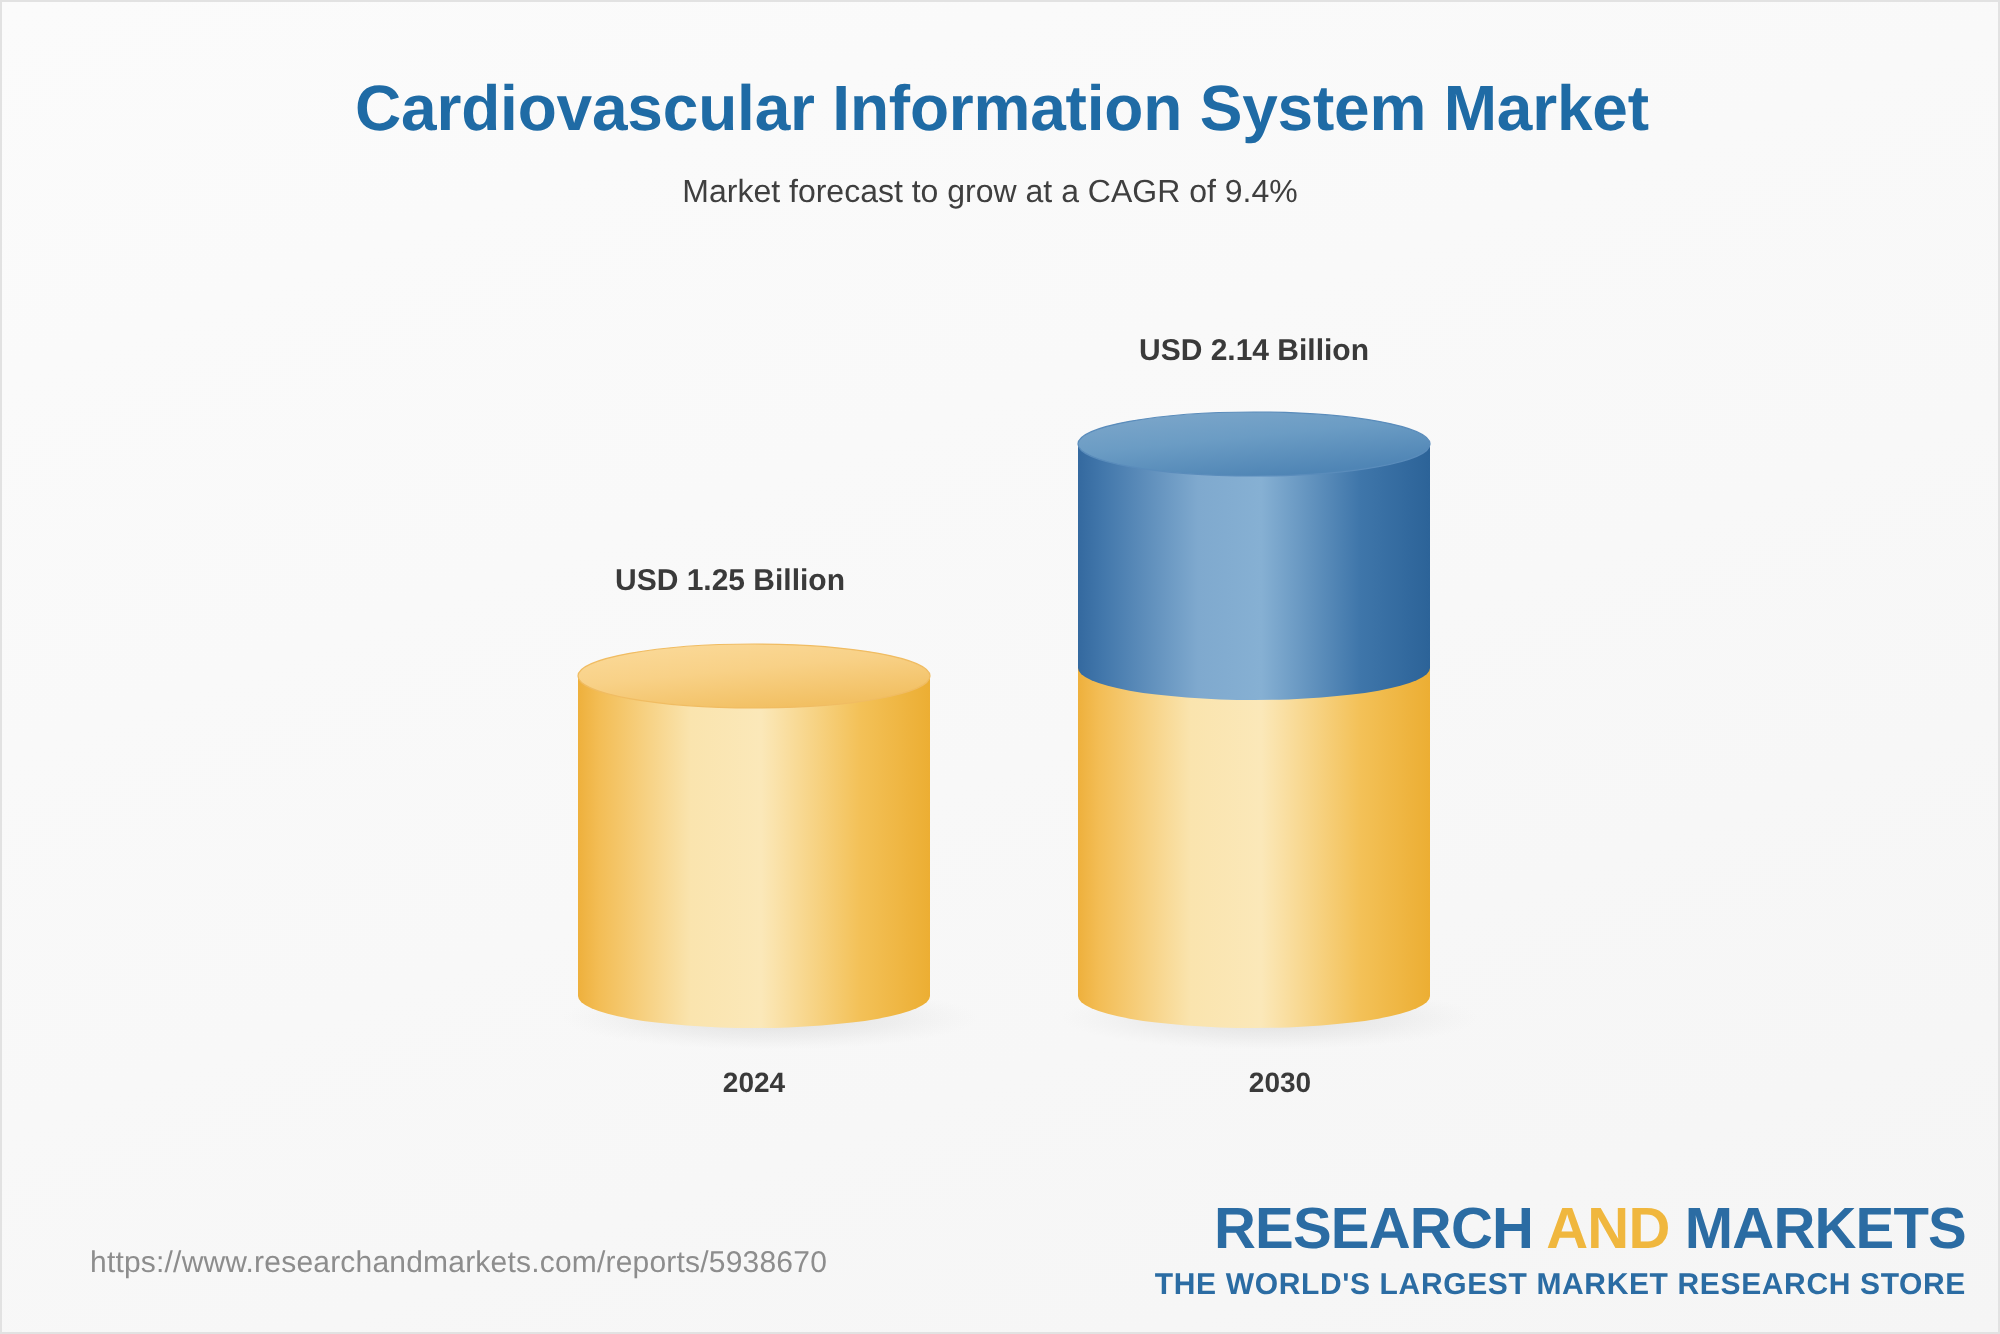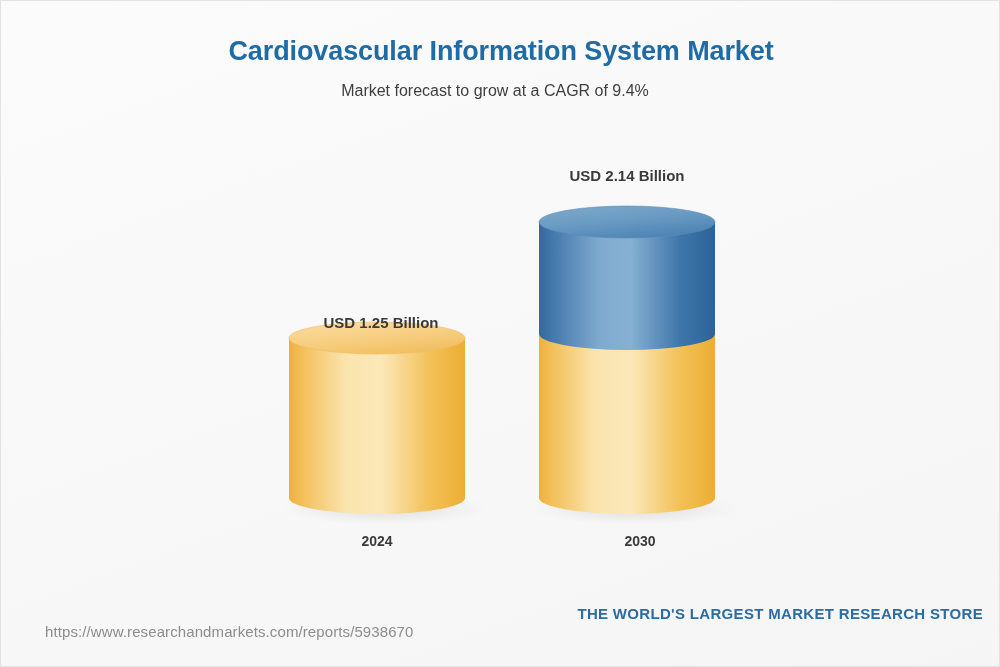--- a/index.html
+++ b/index.html
@@ -26,21 +26,21 @@
   
   .header {
     position: absolute;
     left: 0;
     top: 34px;
     width: 1000px;
     text-align: center;
   }
   .chart-title {
     margin: 0;
-    font-size: 27px;
+    font-size: 32px;
     font-weight: bold;
     color: #1f6ba5;
     letter-spacing: -0.1px;
     line-height: 1.2;
   }
   .chart-subtitle {
     margin: 14px 12px 0 0;
     font-size: 16px;
     font-weight: normal;
     color: #3f3f3f;
@@ -164,25 +164,26 @@
     </g>
 
     <g>
       <path d="M538,333 L538,497 A88,16 0 0 0 714,497 L714,333 Z" fill="url(#yellowBody)"></path>
 
       <path d="M538,221 L538,333 A88,16 0 0 0 714,333 L714,221 Z" fill="url(#blueBody)"></path>
       <ellipse cx="626" cy="221" rx="88" ry="16" fill="url(#blueTop)" stroke="#5a8cbb" stroke-width="0.6"></ellipse>
     </g>
   </svg>
 
-  <div class="value-label" style="left:230px; top:281px;margin-top:32px;">USD 1.25 Billion</div>
+  <div class="value-label" style="left:214px; top:281px;">USD 1.25 Billion</div>
   <div class="value-label" style="left:476px; top:166px;">USD 2.14 Billion</div>
 
   <div class="cat-label" style="left:226px; top:532px;">2024</div>
   <div class="cat-label" style="left:489px; top:532px;">2030</div>
 
   <div class="footer-url">https://www.researchandmarkets.com/reports/5938670</div>
 
   <div class="brand">
+    <div class="brand-name"><span>RESEARCH </span><span class="and">AND</span><span> MARKETS</span></div>
     <div class="brand-tagline">THE WORLD'S LARGEST MARKET RESEARCH STORE</div>
   </div>
 
 </div>
 
 </body></html>

